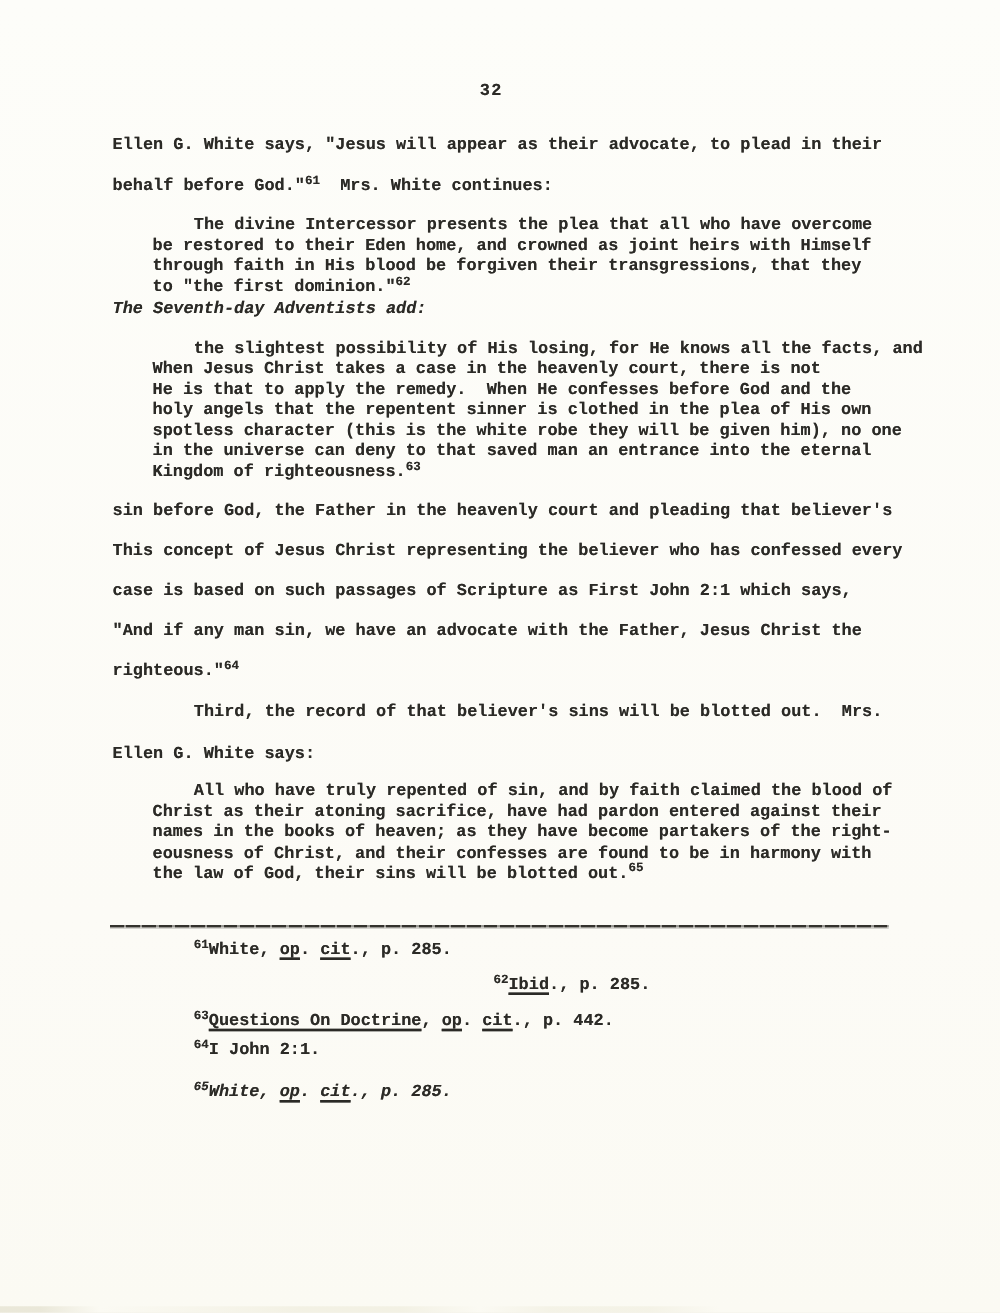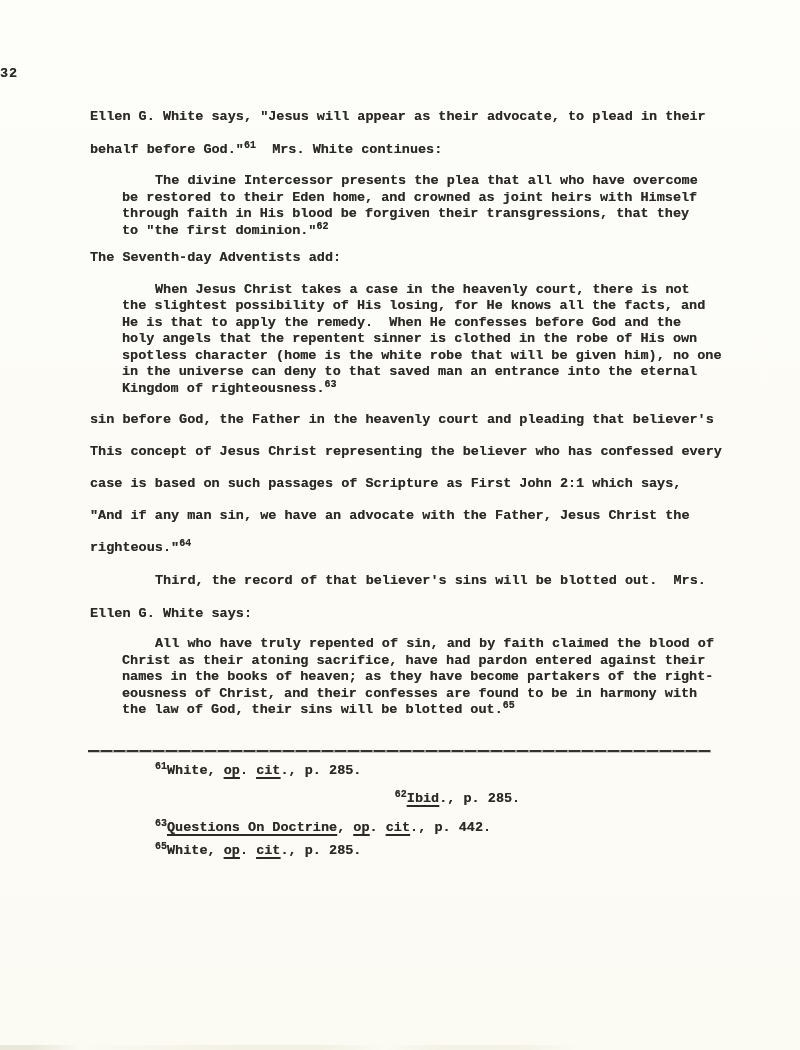--- a/index.html
+++ b/index.html
@@ -14,46 +14,46 @@
     color:#2b2a26;font-weight:bold;font-size:13.5px;
     text-shadow:0 0 .5px rgba(43,42,38,.65);
   }
   .page::after{ 
     content:"";position:absolute;left:0;right:0;bottom:0;height:5px;
     background:linear-gradient(90deg,rgba(190,185,150,.28) 0 4%,rgba(190,185,150,0) 10%,
       rgba(205,200,160,.18) 30% 40%,rgba(205,200,160,0) 48%,
       rgba(205,200,160,.15) 55% 65%,rgba(205,200,160,0) 72%);
     pointer-events:none;
   }
-  .pageno{position:absolute;top:66px;left:0;width:786px;letter-spacing:1px;}
+  .pageno{position:absolute;top:66px;left:0;width:786px;text-align:center;letter-spacing:1px;}
   .text{position:absolute;left:90px;top:0;width:670px;}
   .line{white-space:pre;}
   
   #p1{margin-top:100px;line-height:33px;}
   #q1{margin-top:7px;line-height:16.5px;padding-left:32px;}
   #q1 .line:first-child{text-indent:33px;}
-  #sda{margin-top:11px;line-height:16.5px;}
+  #sda{margin-top:1px;line-height:16.5px;font-style:italic;}
   #q2{margin-top:15px;line-height:16.5px;padding-left:32px;}
   #q2 .line:first-child{text-indent:33px;}
   #p2{margin-top:7px;line-height:32px;}
   #p3{margin-top:0;line-height:33px;}
   #p3 .line:first-child{text-indent:65px;}
   #q3{margin-top:6px;line-height:16.5px;padding-left:32px;}
   #q3 .line:first-child{text-indent:33px;}
   .sep{
     margin-top:31px;height:2px;width:623px;margin-left:-2px;
     background:repeating-linear-gradient(90deg,#34322d 0 11px,rgba(52,50,45,.5) 11px 13px);
     box-shadow:0 1px 0 rgba(52,50,45,.25);
   }
   #footnotes{margin-top:9px;padding-left:65px;}
   .footnote{line-height:20px;white-space:pre;}
   .footnote:nth-child(2){margin-top:8px;text-align:center;}
   .footnote:nth-child(3){margin-top:9px;}
   .footnote:nth-child(4){margin-top:3px;}
-  .footnote:nth-child(5){margin-top:14px;}
+  .footnote:nth-child(5){margin-top:14px;font-style:italic;}
   sup.fn{
     font-size:10px;position:relative;top:-5px;vertical-align:baseline;line-height:0;
   }
   .u{text-decoration:underline;text-underline-offset:3px;text-decoration-thickness:1.5px;}
 </style>
 </head>
 <body>
 
 <div class="page">
   <div class="pageno">32</div>
@@ -66,25 +66,25 @@
     <div id="q1">
         <div class="line">The divine Intercessor presents the plea that all who have overcome</div>
         <div class="line">be restored to their Eden home, and crowned as joint heirs with Himself</div>
         <div class="line">through faith in His blood be forgiven their transgressions, that they</div>
         <div class="line">to "the first dominion."<sup class="fn">62</sup></div>
       </div>
     <div id="sda">
         <div class="line">The Seventh-day Adventists add:</div>
       </div>
     <div id="q2">
+        <div class="line">the slightest possibility of His losing, for He knows all the facts, and</div>
         <div class="line">When Jesus Christ takes a case in the heavenly court, there is not</div>
-        <div class="line">the slightest possibility of His losing, for He knows all the facts, and</div>
         <div class="line">He is that to apply the remedy.  When He confesses before God and the</div>
-        <div class="line">holy angels that the repentent sinner is clothed in the robe of His own</div>
-        <div class="line">spotless character (home is the white robe that will be given him), no one</div>
+        <div class="line">holy angels that the repentent sinner is clothed in the plea of His own</div>
+        <div class="line">spotless character (this is the white robe they will be given him), no one</div>
         <div class="line">in the universe can deny to that saved man an entrance into the eternal</div>
         <div class="line">Kingdom of righteousness.<sup class="fn">63</sup></div>
       </div>
     <div id="p2">
         <div class="line">sin before God, the Father in the heavenly court and pleading that believer's</div>
         <div class="line">This concept of Jesus Christ representing the believer who has confessed every</div>
         <div class="line">case is based on such passages of Scripture as First John 2:1 which says,</div>
         <div class="line">"And if any man sin, we have an advocate with the Father, Jesus Christ the</div>
         <div class="line">righteous."<sup class="fn">64</sup></div>
       </div>
@@ -99,16 +99,17 @@
         <div class="line">eousness of Christ, and their confesses are found to be in harmony with</div>
         <div class="line">the law of God, their sins will be blotted out.<sup class="fn">65</sup></div>
       </div>
 
     <div class="sep"></div>
 
     <div id="footnotes">
         <div class="footnote"><sup class="fn">61</sup>White, <span class="u">op</span>. <span class="u">cit</span>., p. 285.</div>
         <div class="footnote"><sup class="fn">62</sup><span class="u">Ibid</span>., p. 285.</div>
         <div class="footnote"><sup class="fn">63</sup><span class="u">Questions On Doctrine</span>, <span class="u">op</span>. <span class="u">cit</span>., p. 442.</div>
+        <div class="footnote"><sup class="fn">64</sup>I John 2:1.</div>
         <div class="footnote"><sup class="fn">65</sup>White, <span class="u">op</span>. <span class="u">cit</span>., p. 285.</div>
       </div>
   </main>
 </div>
 
 </body></html>

